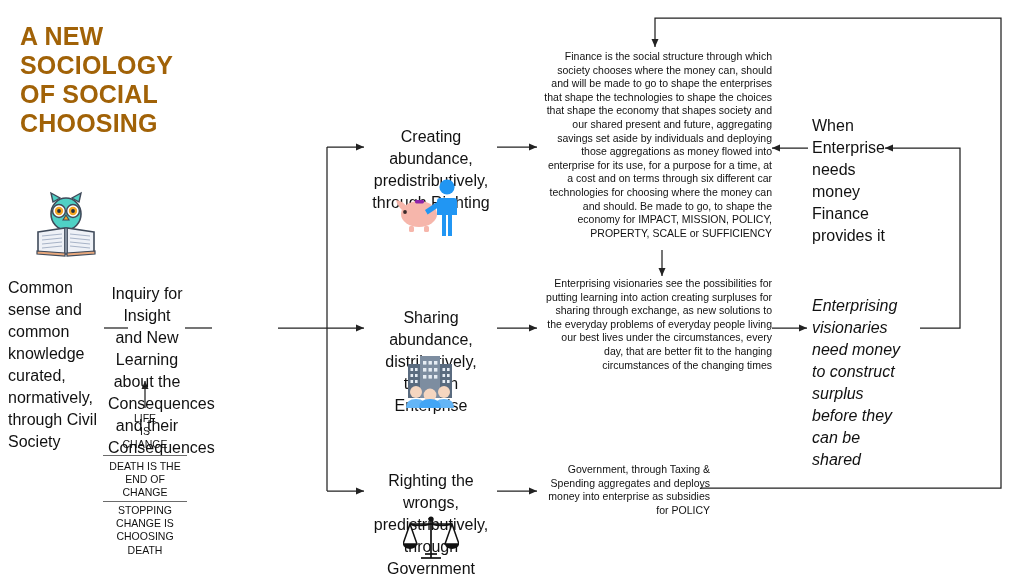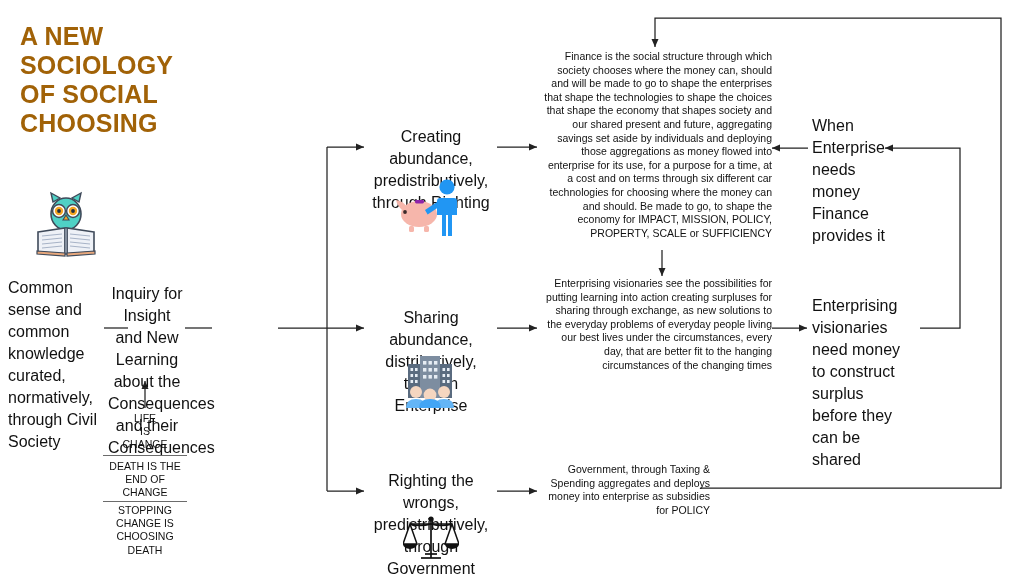--- a/index.html
+++ b/index.html
@@ -196,21 +196,21 @@
       <path d="M8,52 q0,-9 10,-9 q10,0 10,9 z" fill="#64b5f6"></path>
       <circle cx="46" cy="36" r="6" fill="#f5d6c0"></circle>
       <path d="M36,52 q0,-9 10,-9 q10,0 10,9 z" fill="#64b5f6"></path>
       <circle cx="32" cy="39" r="6.4" fill="#f5d6c0"></circle>
       <path d="M21,52 q0,-9 11,-9 q11,0 11,9 z" fill="#42a5f5"></path>
     </svg>
   </div>
 
   <div class="abs para" style="left:540px;top:277px;width:232px;">Enterprising visionaries see the possibilities for putting learning into action creating surpluses for sharing through exchange, as new solutions to the everyday problems of everyday people living our best lives under the circumstances, every day, that are better fit to the hanging circumstances of the changing times</div>
 
-  <div class="abs txt txt-l" style="left:812px;top:295px;width:100px;">Enterprising visionaries need money to construct surplus before they can be shared</div>
+  <div class="abs txt txt-l" style="left:812px;top:295px;width:100px;font-style:italic;">Enterprising visionaries need money to construct surplus before they can be shared</div>
 
   <div class="abs txt txt-c" style="left:366px;top:470px;width:130px;">Righting the wrongs, predistributively, through Government</div>
 
   <div class="abs" style="left:403px;top:516px;width:56px;height:48px;">
     <svg viewBox="0 0 56 48" width="56" height="48">
       <g stroke="#111" stroke-width="1.7" fill="none">
         <line x1="28" y1="2" x2="28" y2="42"></line>
         <line x1="7" y1="8" x2="49" y2="8"></line>
         <path d="M7,8 q10,3 21,0 q11,3 21,0"></path>
         <line x1="18" y1="42" x2="38" y2="42"></line>

